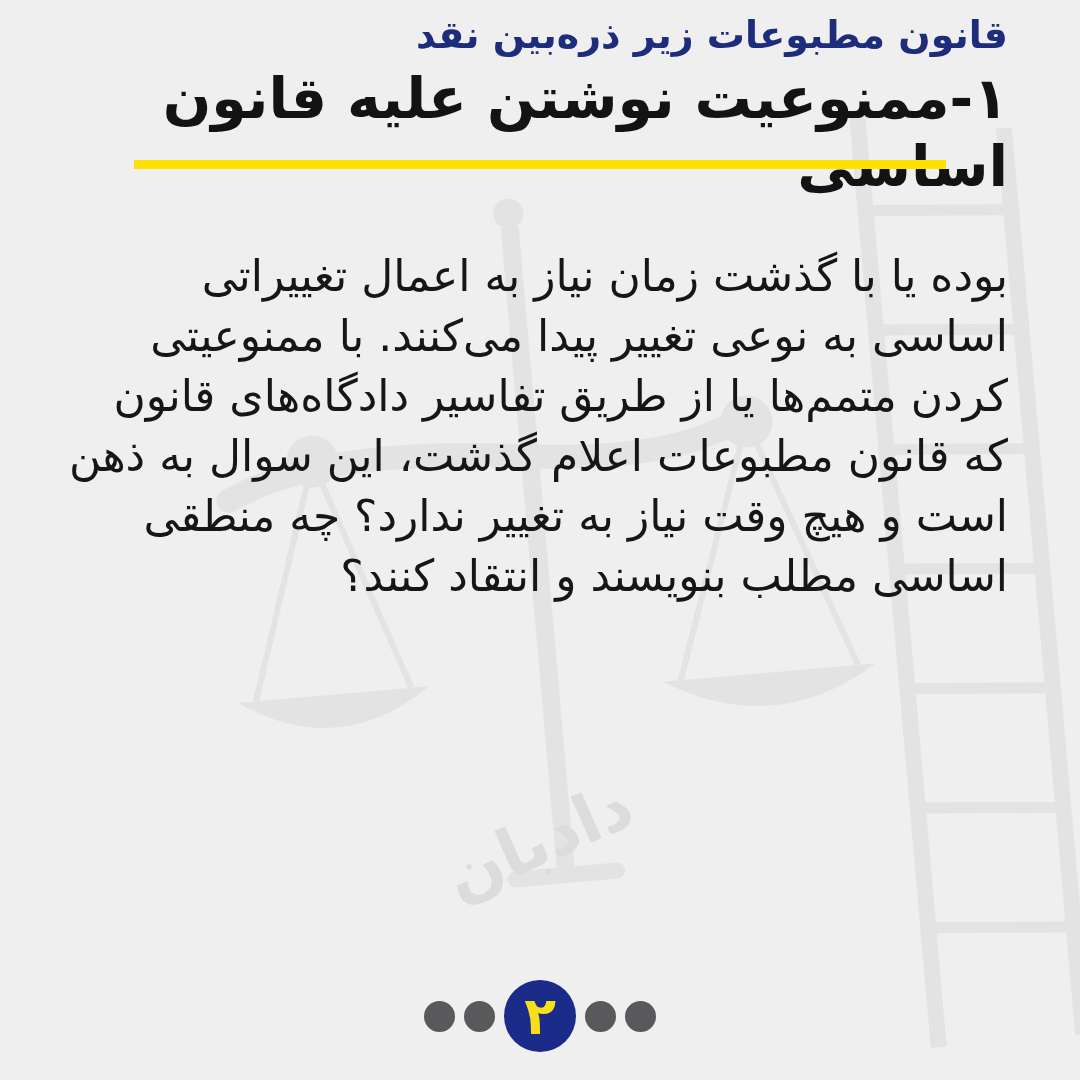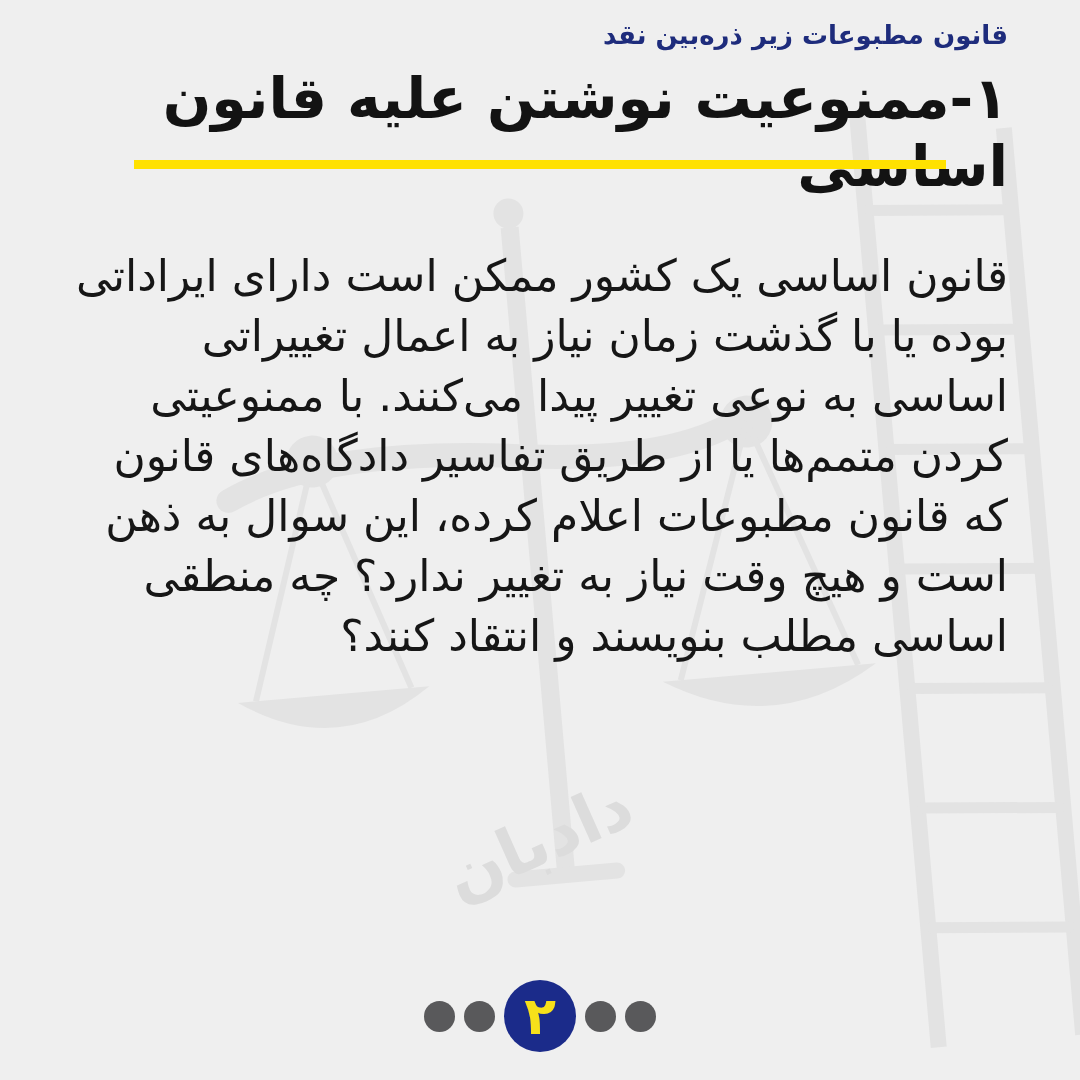--- a/index.html
+++ b/index.html
@@ -20,21 +20,21 @@
     font-family:"DejaVu Sans","Liberation Sans",sans-serif;
   }
   .canvas{position:relative;width:1080px;height:1080px;direction:rtl;}
   .watermark{position:absolute;left:0;top:0;width:1080px;height:1080px;pointer-events:none;}
   .wm-stroke{stroke:var(--watermark-color);fill:none;}
   .wm-fill{fill:var(--watermark-color);stroke:none;}
   .wm-text{fill:#dcdcdc;font-weight:bold;font-size:66px;}
   .kicker{
     position:absolute;top:10px;right:72px;left:60px;
     text-align:right;
-    font-size:26px;line-height:50px;font-weight:bold;
+    font-size:38px;line-height:50px;font-weight:bold;
     color:var(--kicker-color);
   }
   .heading{
     position:absolute;top:64px;right:72px;left:40px;
     text-align:right;
     font-size:57px;line-height:68px;font-weight:800;letter-spacing:-1px;
     color:var(--heading-color);
   }
   .divider{
     position:absolute;top:160px;left:134px;
@@ -89,25 +89,24 @@
     <text class="wm-text" x="548" y="862" text-anchor="middle" transform="rotate(-24 548 862)">دادبان</text>
   </svg>
 
   <div class="kicker">قانون مطبوعات زیر ذره‌بین نقد</div>
 
   <div class="heading">۱-ممنوعیت نوشتن علیه قانون اساسی</div>
 
   <div class="divider"></div>
 
   <div class="body-text">
-      <div class="line">قانون اساسی یک کشور ممکن است دارای ایراداتی</div>
       <div class="line">بوده یا با گذشت زمان نیاز به اعمال تغییراتی</div>
       <div class="line">اساسی به نوعی تغییر پیدا می‌کنند. با ممنوعیتی</div>
       <div class="line">کردن متمم‌ها یا از طریق تفاسیر دادگاه‌های قانون</div>
-      <div class="line">که قانون مطبوعات اعلام کرده، این سوال به ذهن</div>
+      <div class="line">که قانون مطبوعات اعلام گذشت، این سوال به ذهن</div>
       <div class="line">است و هیچ وقت نیاز به تغییر ندارد؟ چه منطقی</div>
       <div class="line">اساسی مطلب بنویسند و انتقاد کنند؟</div>
     </div>
 
   <div class="pagination">
       <div class="dot"></div>
       <div class="dot"></div>
       <div class="badge">۲</div>
       <div class="dot"></div>
       <div class="dot"></div>

